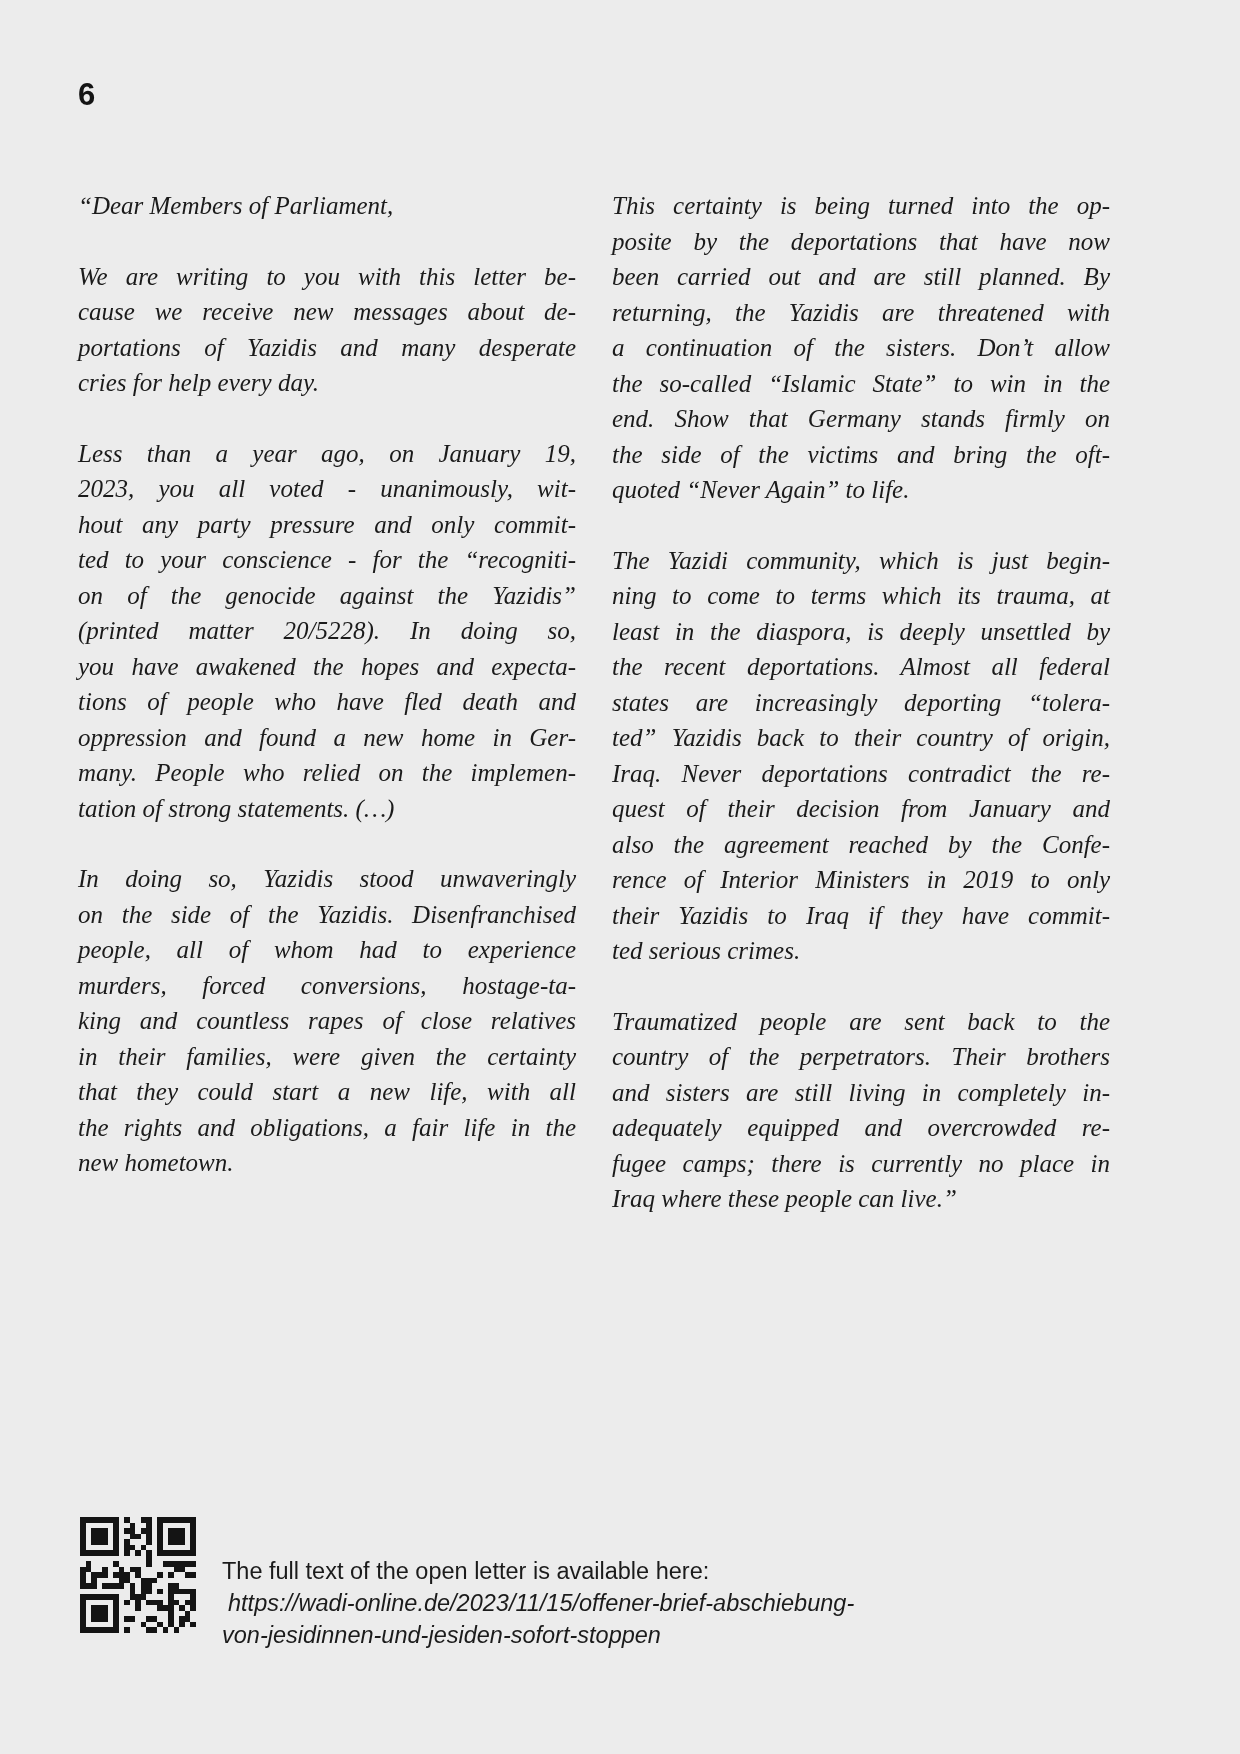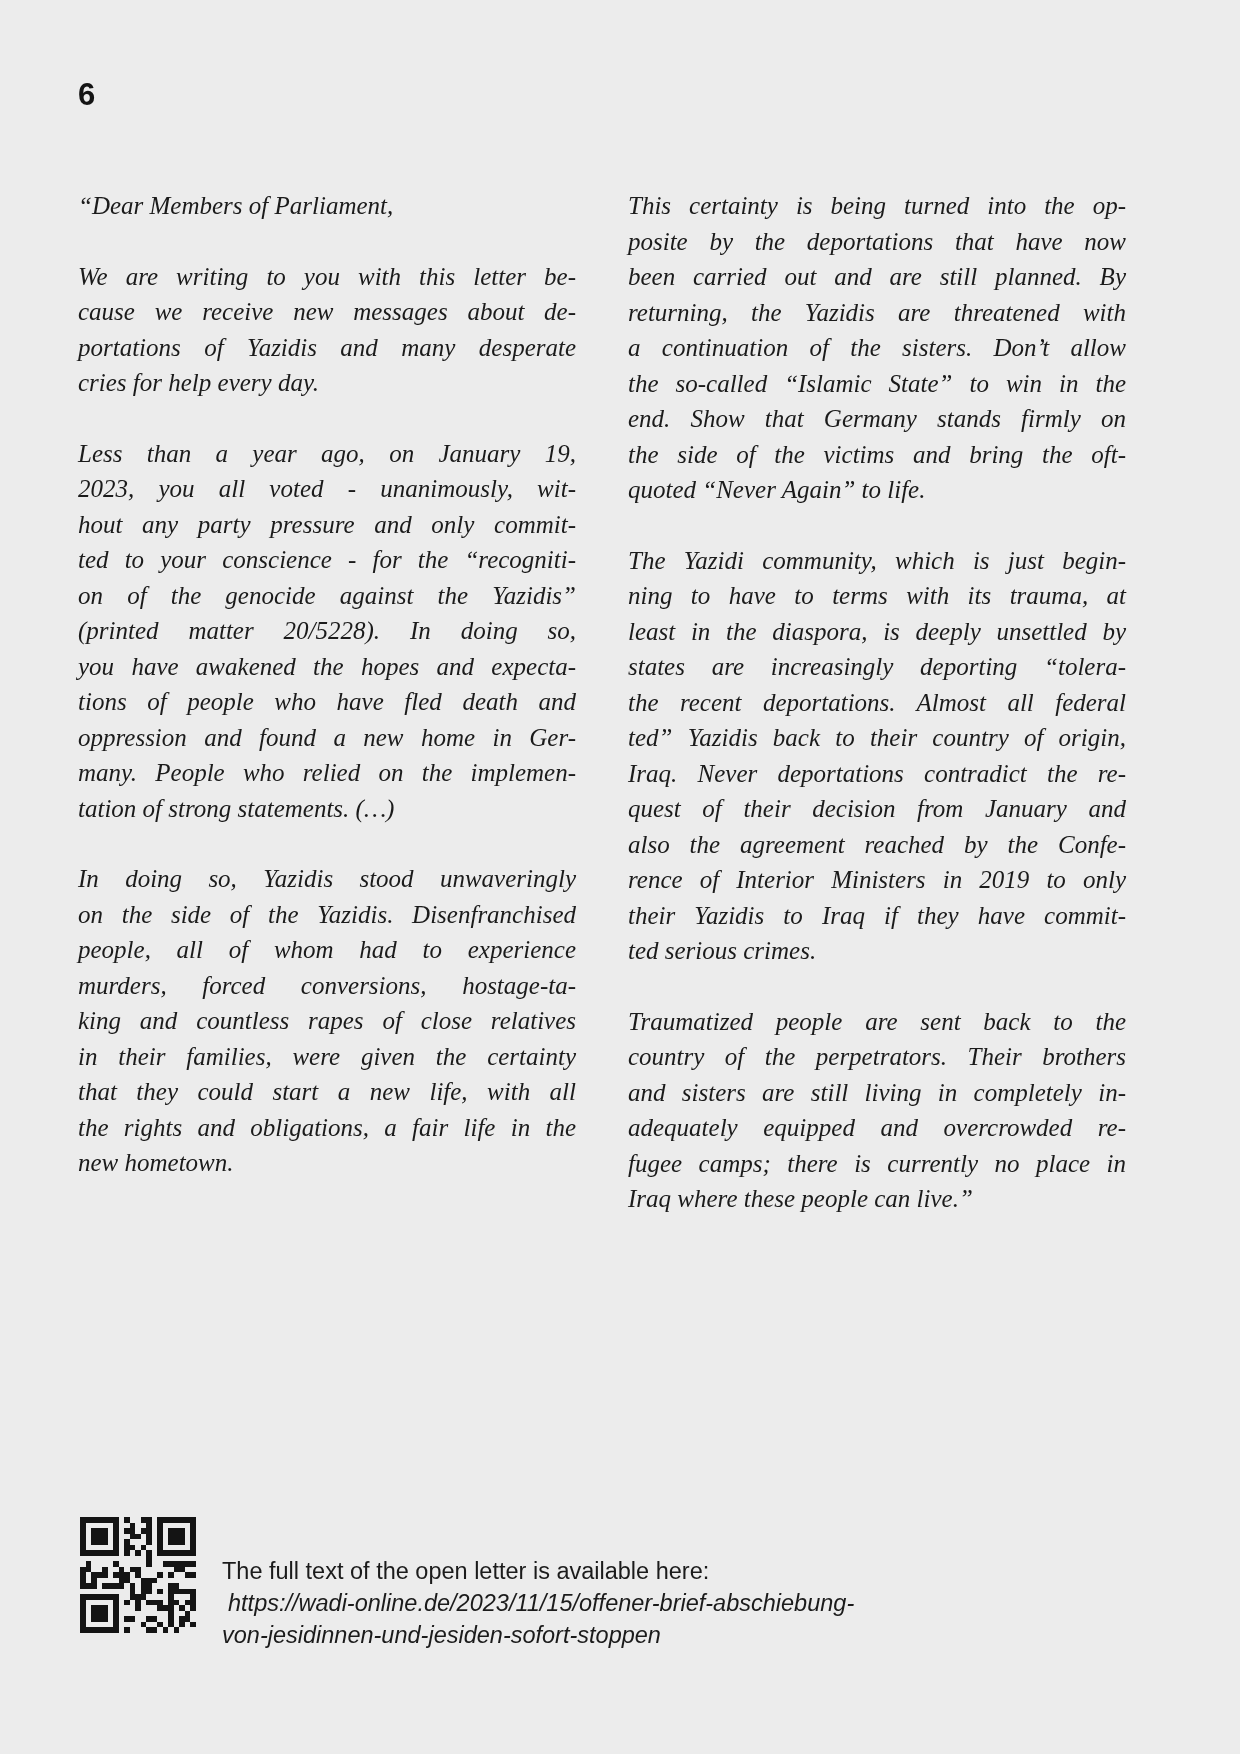--- a/index.html
+++ b/index.html
@@ -12,21 +12,21 @@
     overflow:hidden;
   }
   .page-number{
     position:absolute;left:78px;top:78px;
     font-family:"Liberation Sans",sans-serif;
     font-weight:700;font-size:31px;line-height:34px;
     color:#141414;
   }
   .letter{
     position:absolute;left:78px;top:188px;
-    display:flex;gap:52px;
+    display:flex;gap:36px;
     font-style:italic;
     font-size:25px;line-height:35.5px;
     color:#1b1b1b;
   }
   .col{width:498px;flex:0 0 498px;}
   .salutation{margin-bottom:35px;}
   .para{margin-bottom:35px;}
   .para:last-child{margin-bottom:0;}
   .line{
     text-align:justify;
@@ -103,24 +103,24 @@
         <div class="line">been carried out and are still planned. By</div>
         <div class="line">returning, the Yazidis are threatened with</div>
         <div class="line">a continuation of the sisters. Don’t allow</div>
         <div class="line">the so-called “Islamic State” to win in the</div>
         <div class="line">end. Show that Germany stands firmly on</div>
         <div class="line">the side of the victims and bring the oft-</div>
         <div class="line last">quoted “Never Again” to life.</div>
       </div>
       <div class="para">
         <div class="line">The Yazidi community, which is just begin-</div>
-        <div class="line">ning to have to terms with its trauma, at</div>
+        <div class="line">ning to come to terms which its trauma, at</div>
         <div class="line">least in the diaspora, is deeply unsettled by</div>
+        <div class="line">the recent deportations. Almost all federal</div>
         <div class="line">states are increasingly deporting “tolera-</div>
-        <div class="line">the recent deportations. Almost all federal</div>
         <div class="line">ted” Yazidis back to their country of origin,</div>
         <div class="line">Iraq. Never deportations contradict the re-</div>
         <div class="line">quest of their decision from January and</div>
         <div class="line">also the agreement reached by the Confe-</div>
         <div class="line">rence of Interior Ministers in 2019 to only</div>
         <div class="line">their Yazidis to Iraq if they have commit-</div>
         <div class="line last">ted serious crimes.</div>
       </div>
       <div class="para">
         <div class="line">Traumatized people are sent back to the</div>

